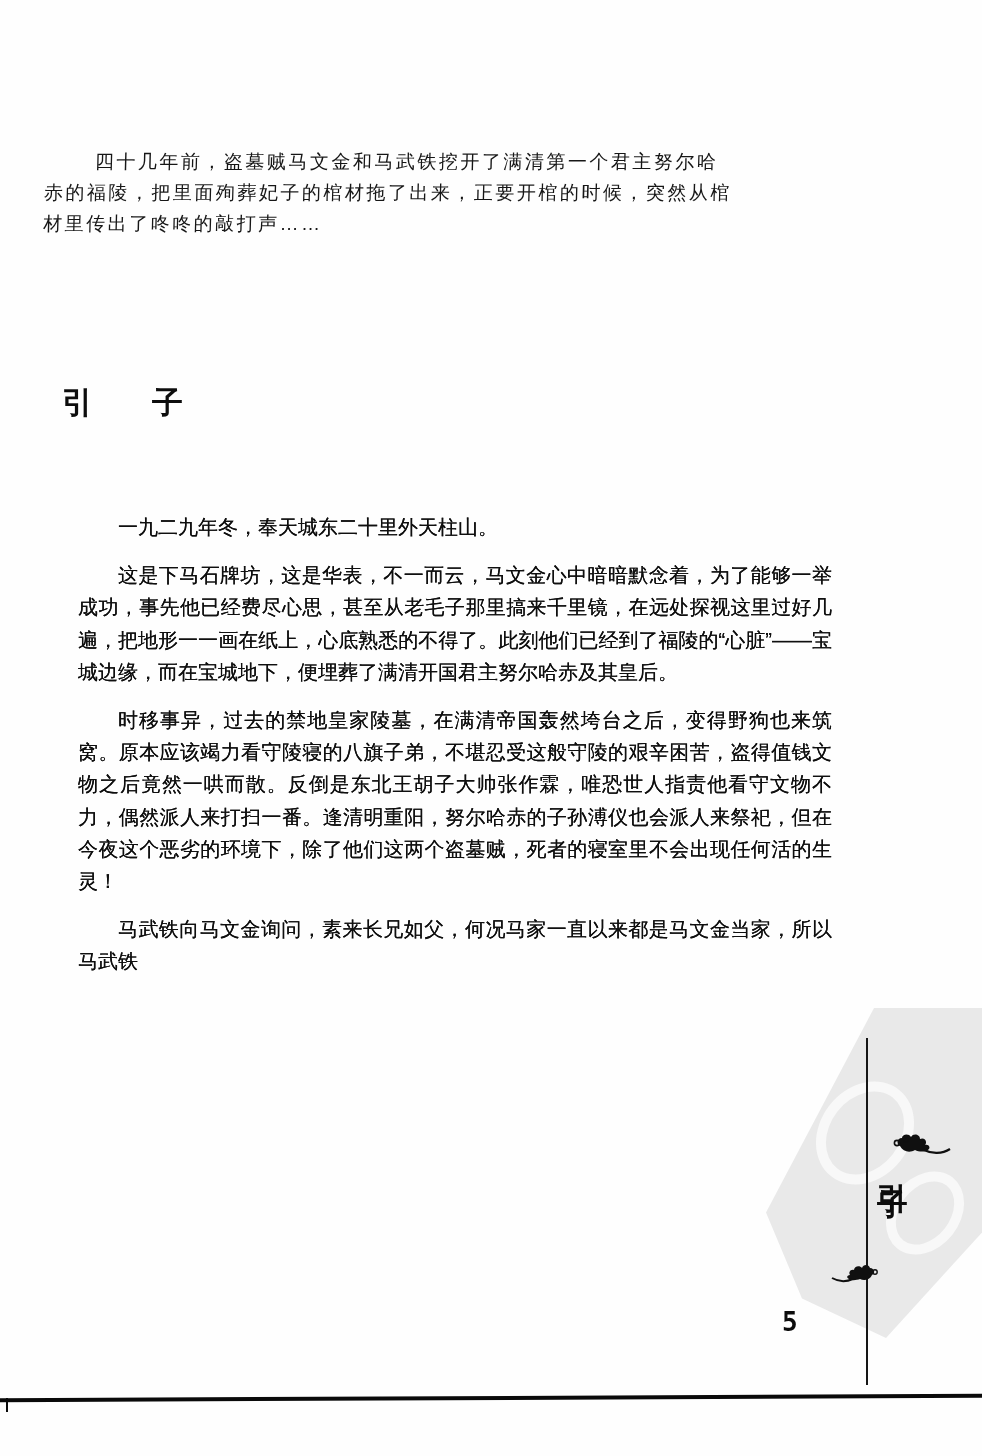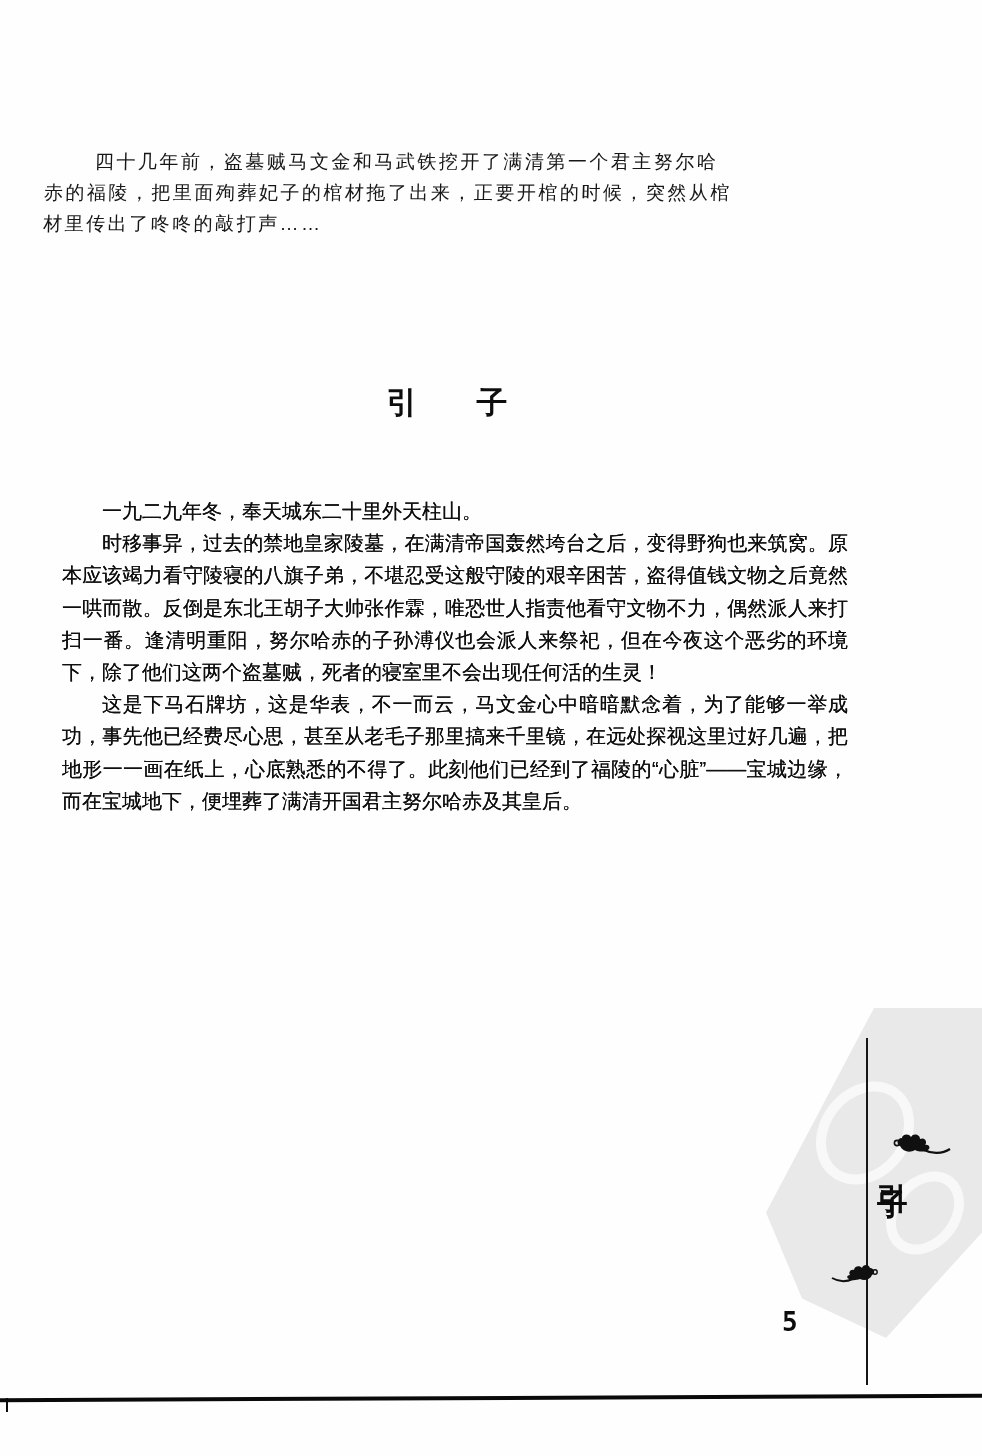--- a/index.html
+++ b/index.html
@@ -55,21 +55,21 @@
   }
   .epigraph-line { white-space: nowrap; }
   .epigraph-line:first-child { padding-left: 50px; }
 
   
   .chapter-title {
     position: absolute;
     left: 62px;
     top: 382px;
     width: 784px;
-    text-align: center;
+    text-align: left;
     font-family: "DejaVu Serif", serif;
     font-weight: bold;
     font-size: 31px;
     letter-spacing: 14px;
     color: #0d0d0d;
     z-index: 1;
   }
 
   
   .body-text {
@@ -78,21 +78,21 @@
     top: 495px;
     width: 786px;
     font-size: 20px;
     line-height: 32.2px;
     text-align: justify;
     color: #0f0f0f;
     text-shadow: 0 0 0.6px #0f0f0f;
     z-index: 1;
   }
   .body-text p.para {
-    margin: 0;
+    margin: 16px;
     text-indent: 2em;
   }
 
   
   .side-rule {
     position: absolute;
     left: 866px;
     top: 1038px;
     width: 2px;
     height: 347px;
@@ -162,22 +162,23 @@
   <div class="epigraph">
       <div class="epigraph-line">四十几年前，盗墓贼马文金和马武铁挖开了满清第一个君主努尔哈</div>
       <div class="epigraph-line">赤的福陵，把里面殉葬妃子的棺材拖了出来，正要开棺的时候，突然从棺</div>
       <div class="epigraph-line">材里传出了咚咚的敲打声……</div>
     </div>
 
   <div class="chapter-title">引　子</div>
 
   <div class="body-text">
       <p class="para">一九二九年冬，奉天城东二十里外天柱山。</p>
+      <p class="para">这是下马石牌坊，这是华表，不一而云，马文金心中暗暗默念着，为了能够一举成功，事先他已经费尽心思，甚至从老毛子那里搞来千里镜，在远处探视这里过好几遍，把地形一一画在纸上，心底熟悉的不得了。此刻他们已经到了福陵的“心脏”——宝城边缘，而在宝城地下，便埋葬了满清开国君主努尔哈赤及其皇后。</p>
       <p class="para">时移事异，过去的禁地皇家陵墓，在满清帝国轰然垮台之后，变得野狗也来筑窝。原本应该竭力看守陵寝的八旗子弟，不堪忍受这般守陵的艰辛困苦，盗得值钱文物之后竟然一哄而散。反倒是东北王胡子大帅张作霖，唯恐世人指责他看守文物不力，偶然派人来打扫一番。逢清明重阳，努尔哈赤的子孙溥仪也会派人来祭祀，但在今夜这个恶劣的环境下，除了他们这两个盗墓贼，死者的寝室里不会出现任何活的生灵！</p>
-      <p class="para">这是下马石牌坊，这是华表，不一而云，马文金心中暗暗默念着，为了能够一举成功，事先他已经费尽心思，甚至从老毛子那里搞来千里镜，在远处探视这里过好几遍，把地形一一画在纸上，心底熟悉的不得了。此刻他们已经到了福陵的“心脏”——宝城边缘，而在宝城地下，便埋葬了满清开国君主努尔哈赤及其皇后。</p>
+      <p class="para">马武铁向马文金询问，素来长兄如父，何况马家一直以来都是马文金当家，所以马武铁</p>
     </div>
 
   <div class="side-rule"></div>
 
   <svg class="cloud-ornament cloud-top" width="62" height="26" viewBox="0 0 62 26" aria-hidden="true">
     <path fill="#101010" d="M10 12c-4-2-3-8 2-8 0-4 7-5 9-1 2-4 9-3 9 2 4-2 8 2 5 6 4-1 6 3 3 5-3 2-9 2-13 0-5 3-12 2-15-4z"></path>
     <path fill="none" stroke="#101010" stroke-width="2.2" d="M34 16c8 4 18 4 26-1"></path>
     <circle cx="7" cy="9" r="2.6" fill="none" stroke="#101010" stroke-width="1.6"></circle>
     <circle cx="16" cy="6" r="2.2" fill="none" stroke="#101010" stroke-width="1.4"></circle>
   </svg>

